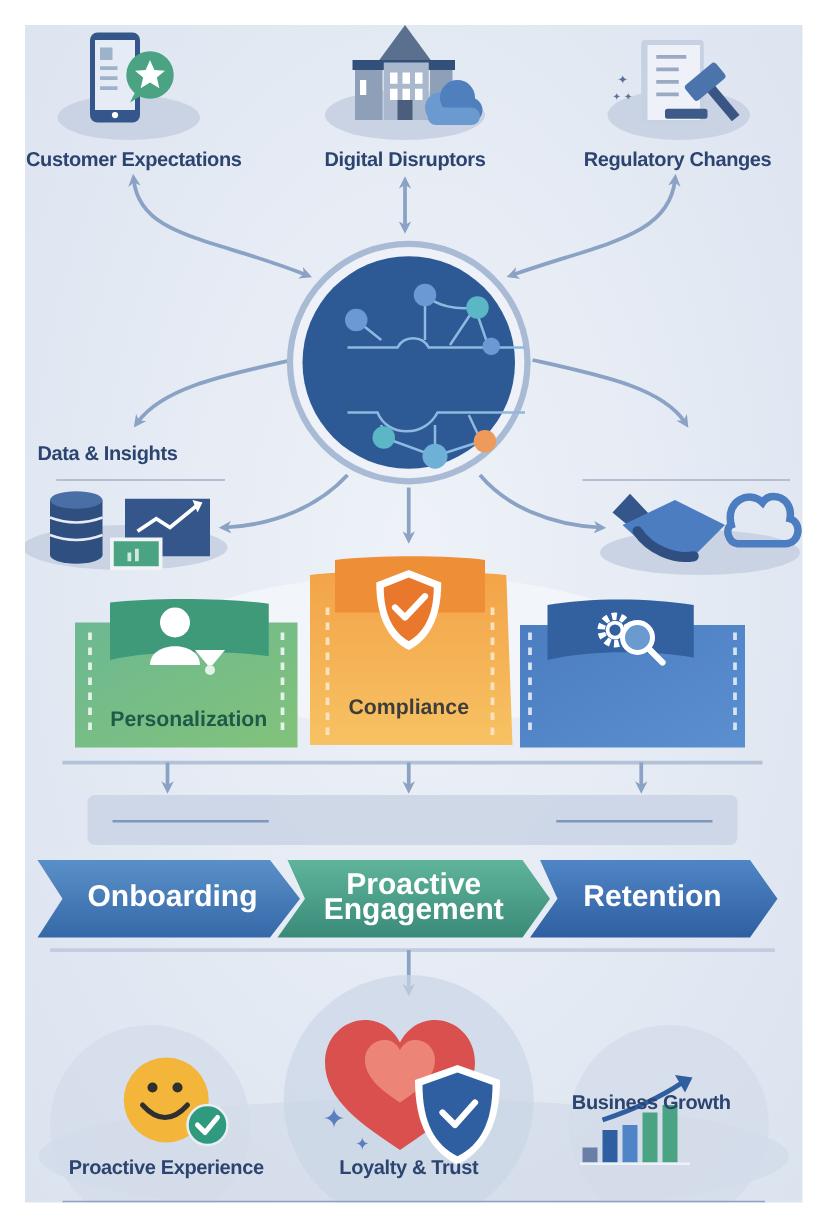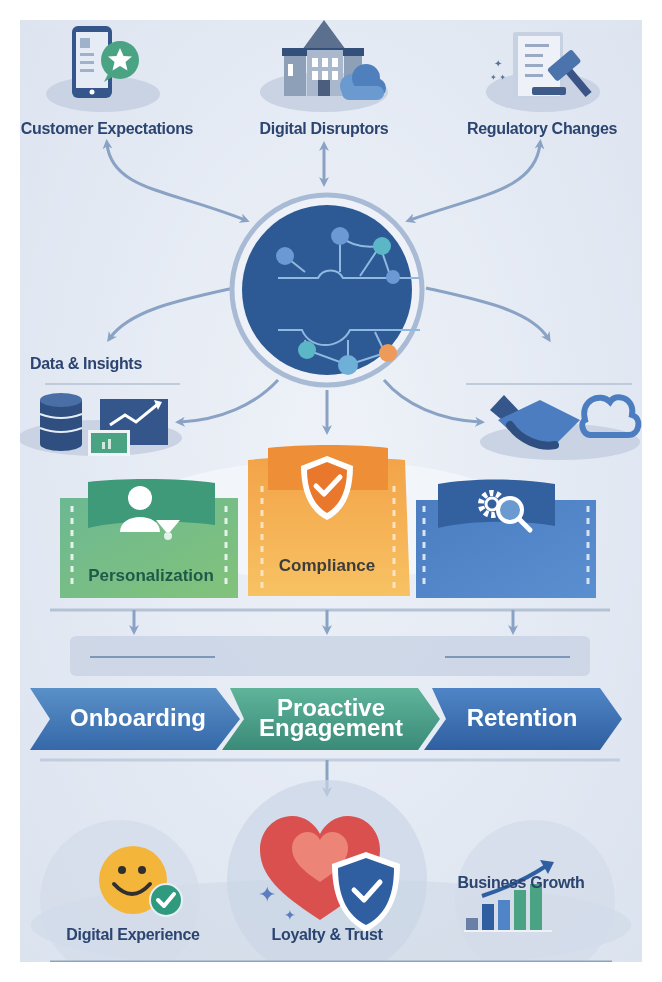--- a/index.html
+++ b/index.html
@@ -261,16 +261,16 @@
     <div>Onboarding</div>
   </div>
   <div class="step" style="left:311px; top:678px;">
     <div>Proactive</div>
     <div>Engagement</div>
   </div>
   <div class="step" style="left:502px; top:688px;">
     <div>Retention</div>
   </div>
 
-  <div class="lbl" style="left:113px; top:906px;">Digital Experience</div>
+  <div class="lbl" style="left:113px; top:906px;">Proactive Experience</div>
   <div class="lbl" style="left:307px; top:906px;">Loyalty &amp; Trust</div>
   <div class="lbl" style="left:501px; top:854px;">Business Growth</div>
 </div>
 
 </body></html>

